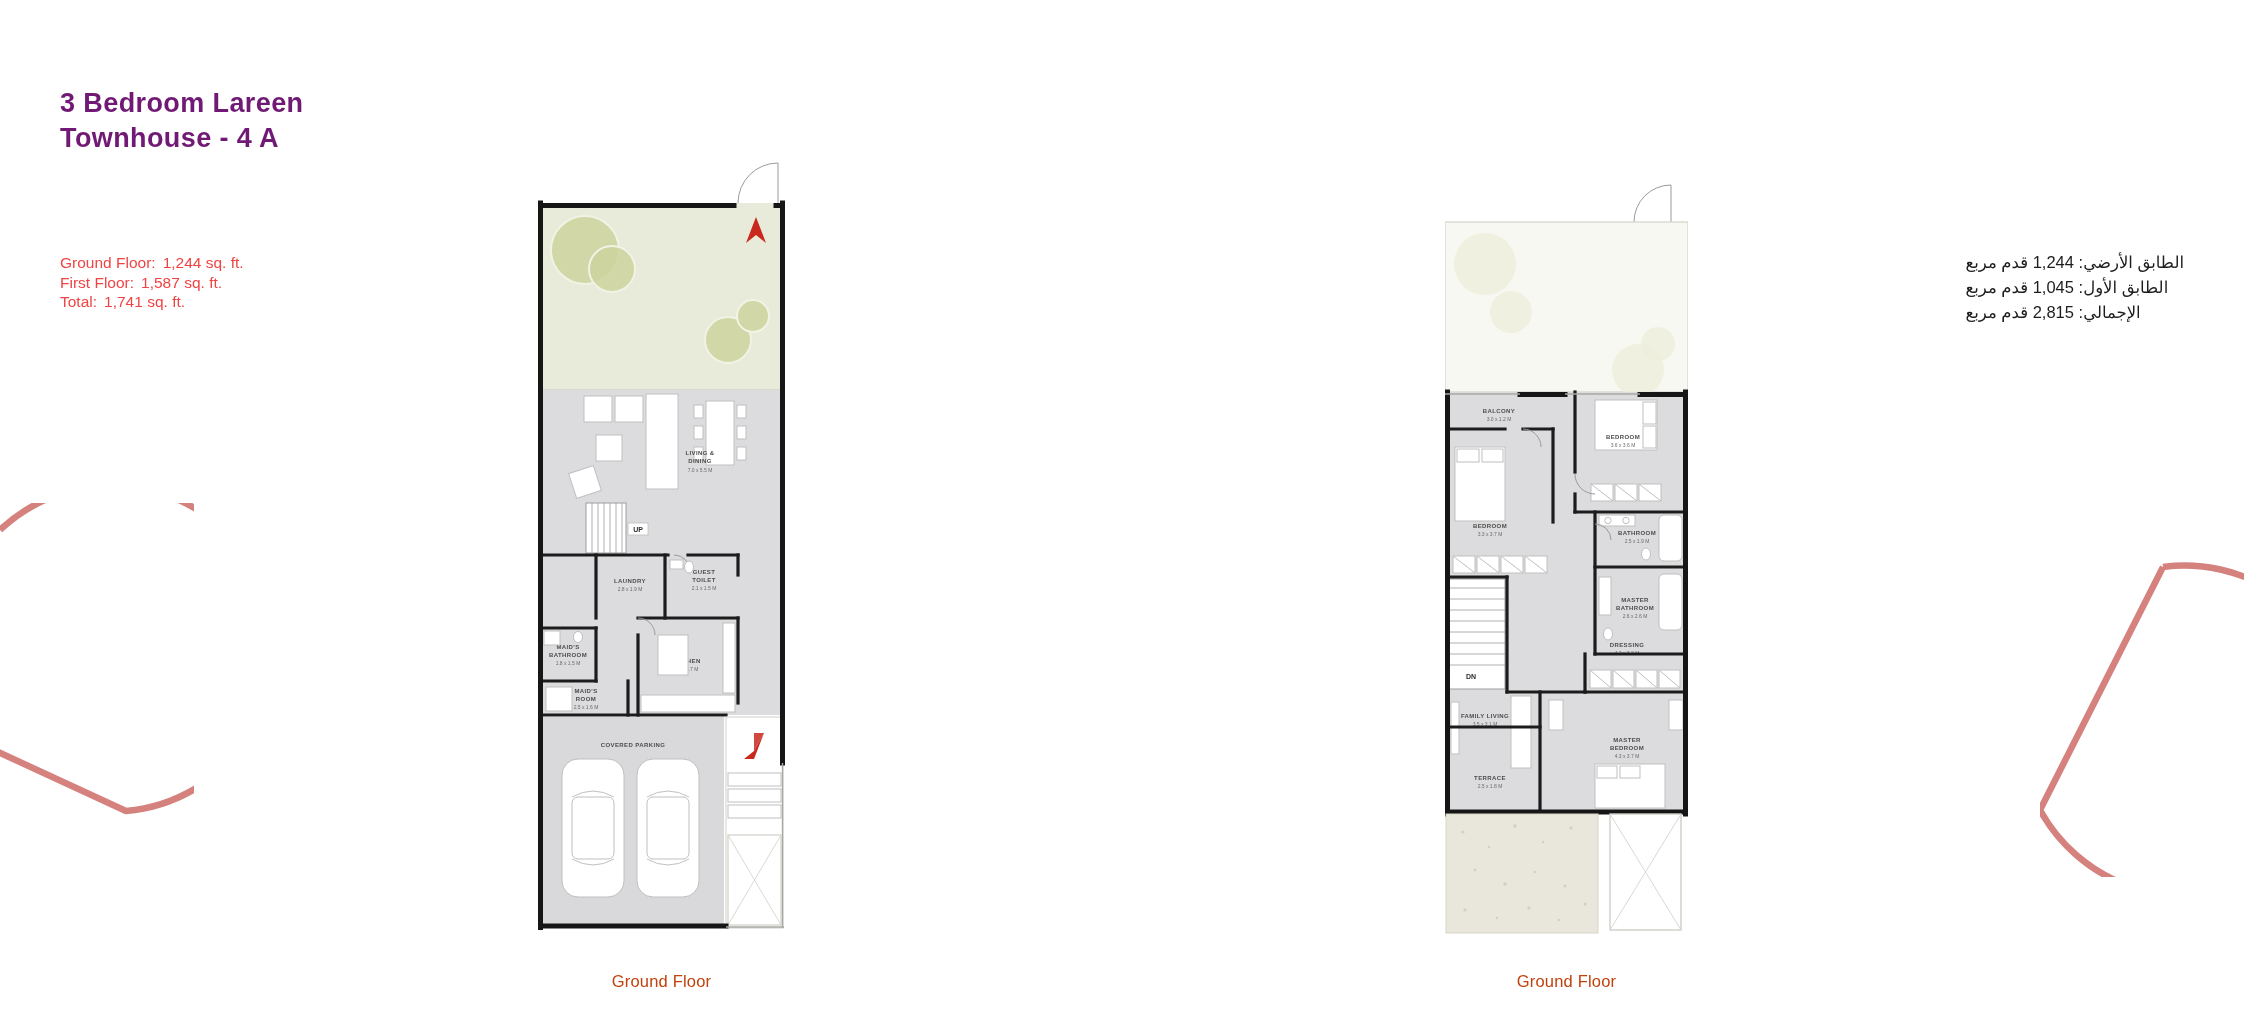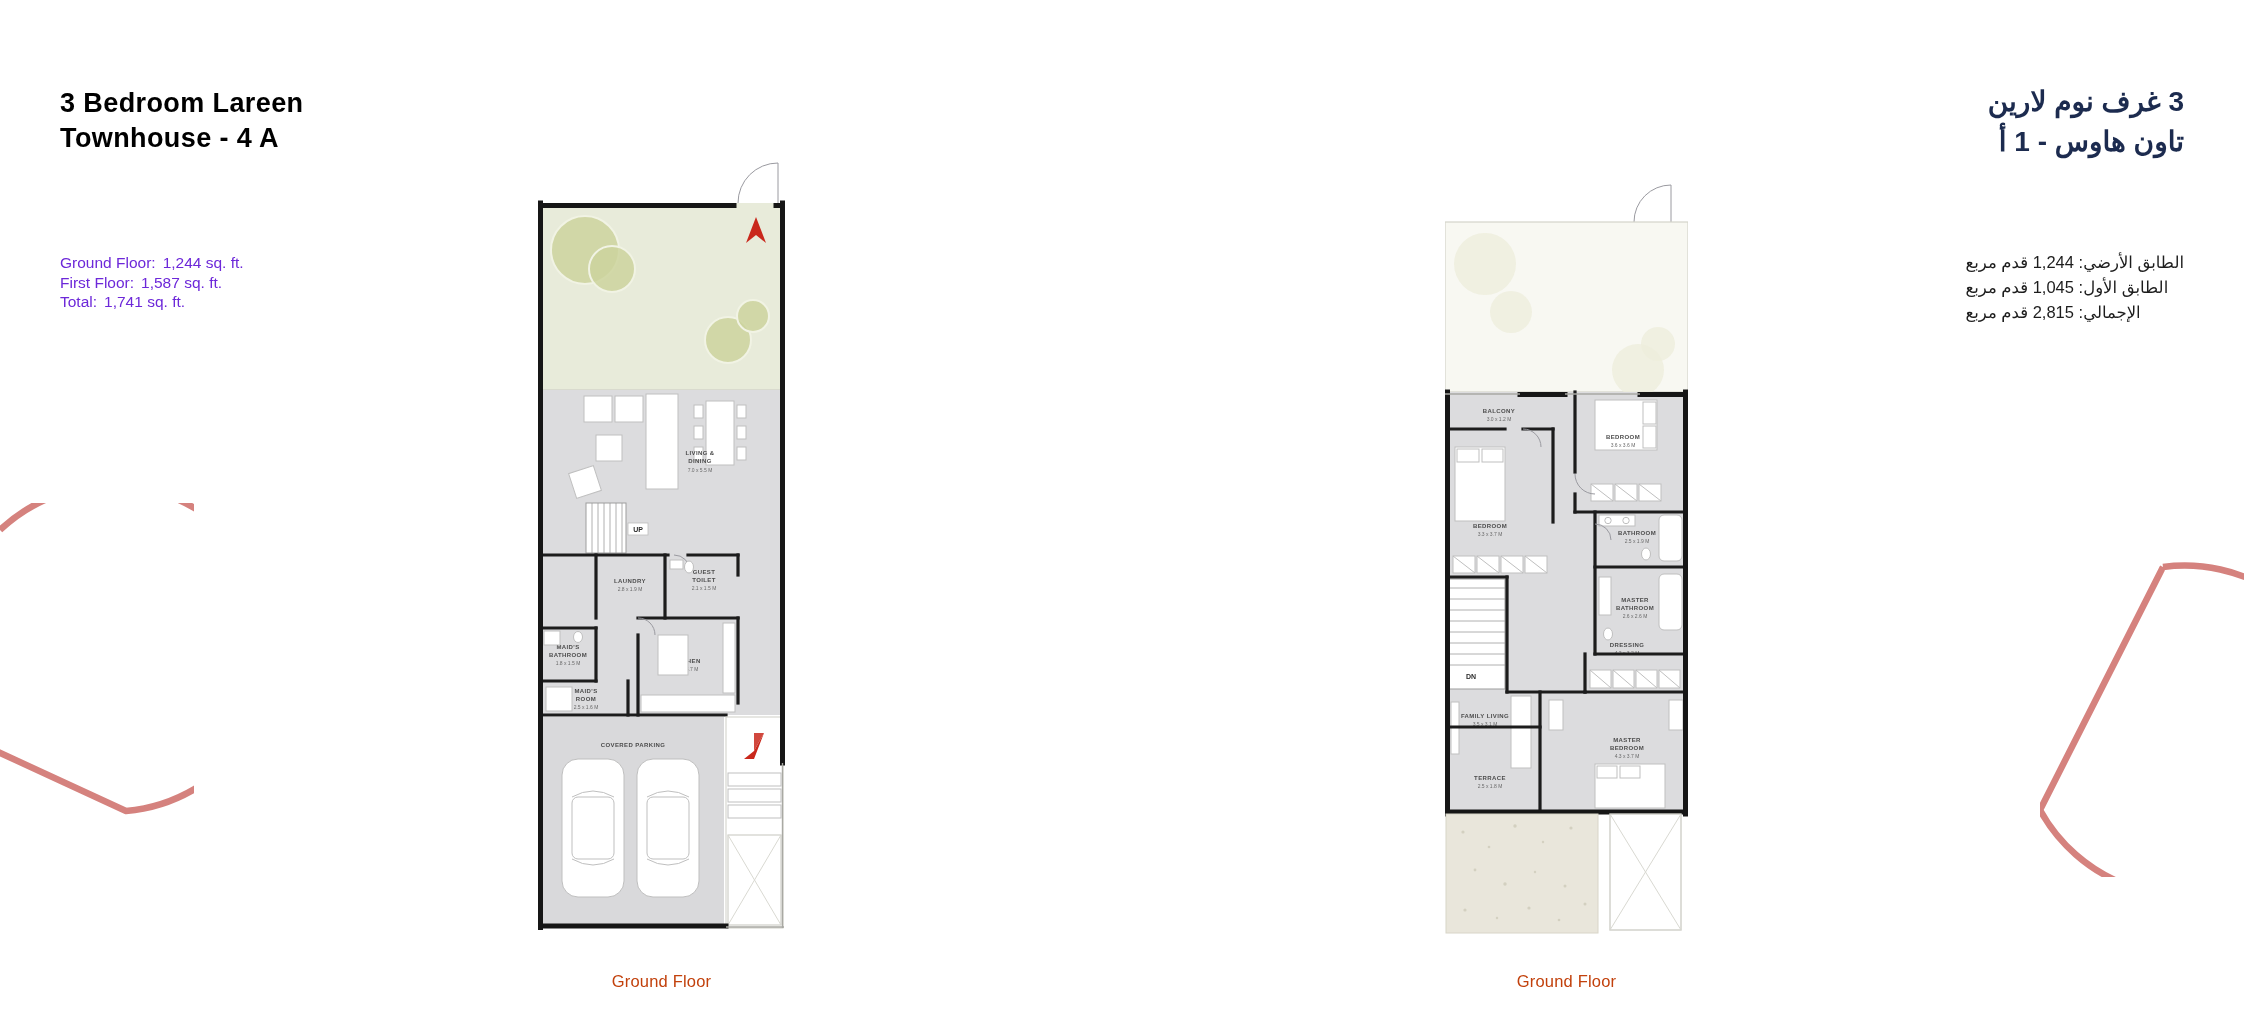--- a/index.html
+++ b/index.html
@@ -1,23 +1,23 @@
 <!DOCTYPE html>
 <html><head>
 <meta charset="utf-8">
 <style>
   * { margin:0; padding:0; box-sizing:border-box; }
   html,body { width:2244px; height:1024px; background:#ffffff; overflow:hidden;
               font-family:"Liberation Sans", sans-serif; }
   .stage { position:relative; width:2244px; height:1024px; background:#fff; }
 
   
-  .title-en { position:absolute; left:60px; top:86px; color:#000000;
+  .title-en { position:absolute; left:60px; top:86px; color:#701a75;
               font-size:27px; line-height:35px; font-weight:600; letter-spacing:.4px; }
-  .areas-en { position:absolute; left:60px; top:253px; color:#6d28d9;
+  .areas-en { position:absolute; left:60px; top:253px; color:#ef4444;
               font-size:15.5px; line-height:19.5px; font-weight:500; }
   .areas-en .row span.lbl { margin-right:7px; }
 
   
   .title-ar { position:absolute; right:60px; top:82px; color:#1c2b4f; direction:rtl;
               text-align:right; font-size:28px; line-height:40px; font-weight:600; }
   .areas-ar { position:absolute; right:60px; top:250px; color:#1d1d1d; direction:rtl;
               text-align:left; font-size:16.5px; line-height:25px; font-weight:500; }
 
   
@@ -64,24 +64,20 @@
       <span class="lbl">Ground Floor:</span><span class="val">1,244 sq. ft.</span>
     </div>
     <div class="row">
       <span class="lbl">First Floor:</span><span class="val">1,587 sq. ft.</span>
     </div>
     <div class="row">
       <span class="lbl">Total:</span><span class="val">1,741  sq. ft.</span>
     </div>
   </div>
 
-  <div class="title-ar">
-    <div>3 غرف نوم لارين</div>
-    <div>تاون هاوس - 1 أ</div>
-  </div>
   <div class="areas-ar">
     <div class="row">الطابق الأرضي:  1,244 قدم مربع</div>
     <div class="row">الطابق الأول:  1,045 قدم مربع</div>
     <div class="row">الإجمالي:   2,815 قدم مربع</div>
   </div>
 
   <svg class="plan plan-ground" width="247" height="770" viewBox="0 -43 247 770">
 
     <g>
       <path class="doorarc" d="M 240 -40 L 240 0"></path>

